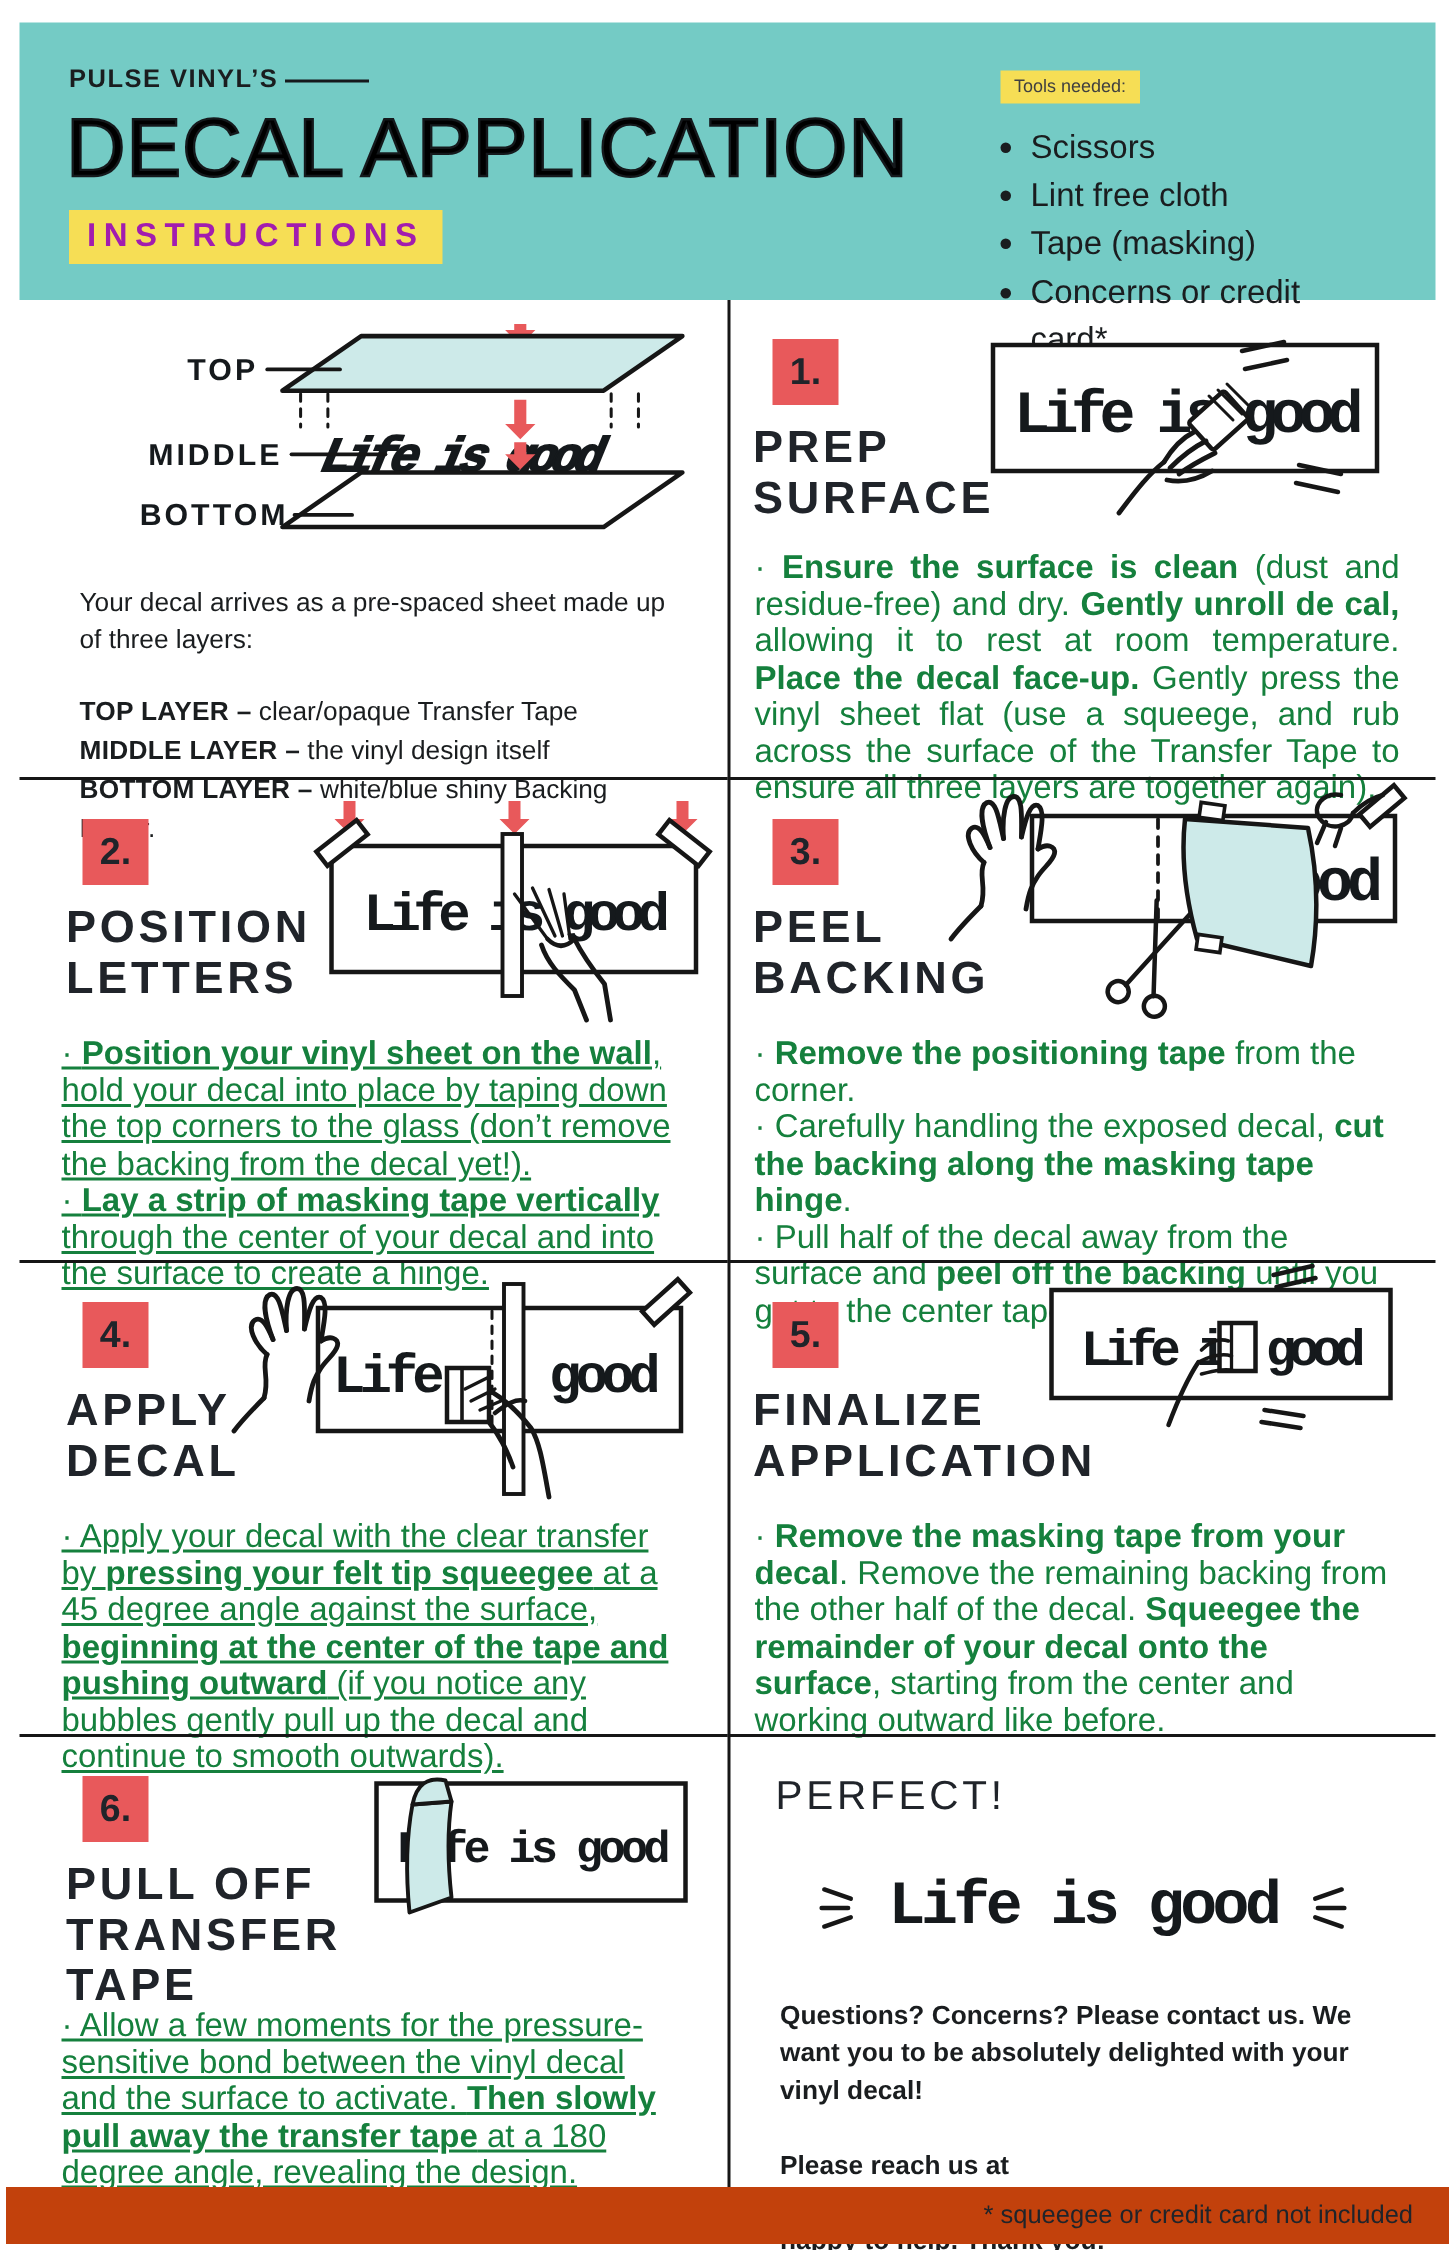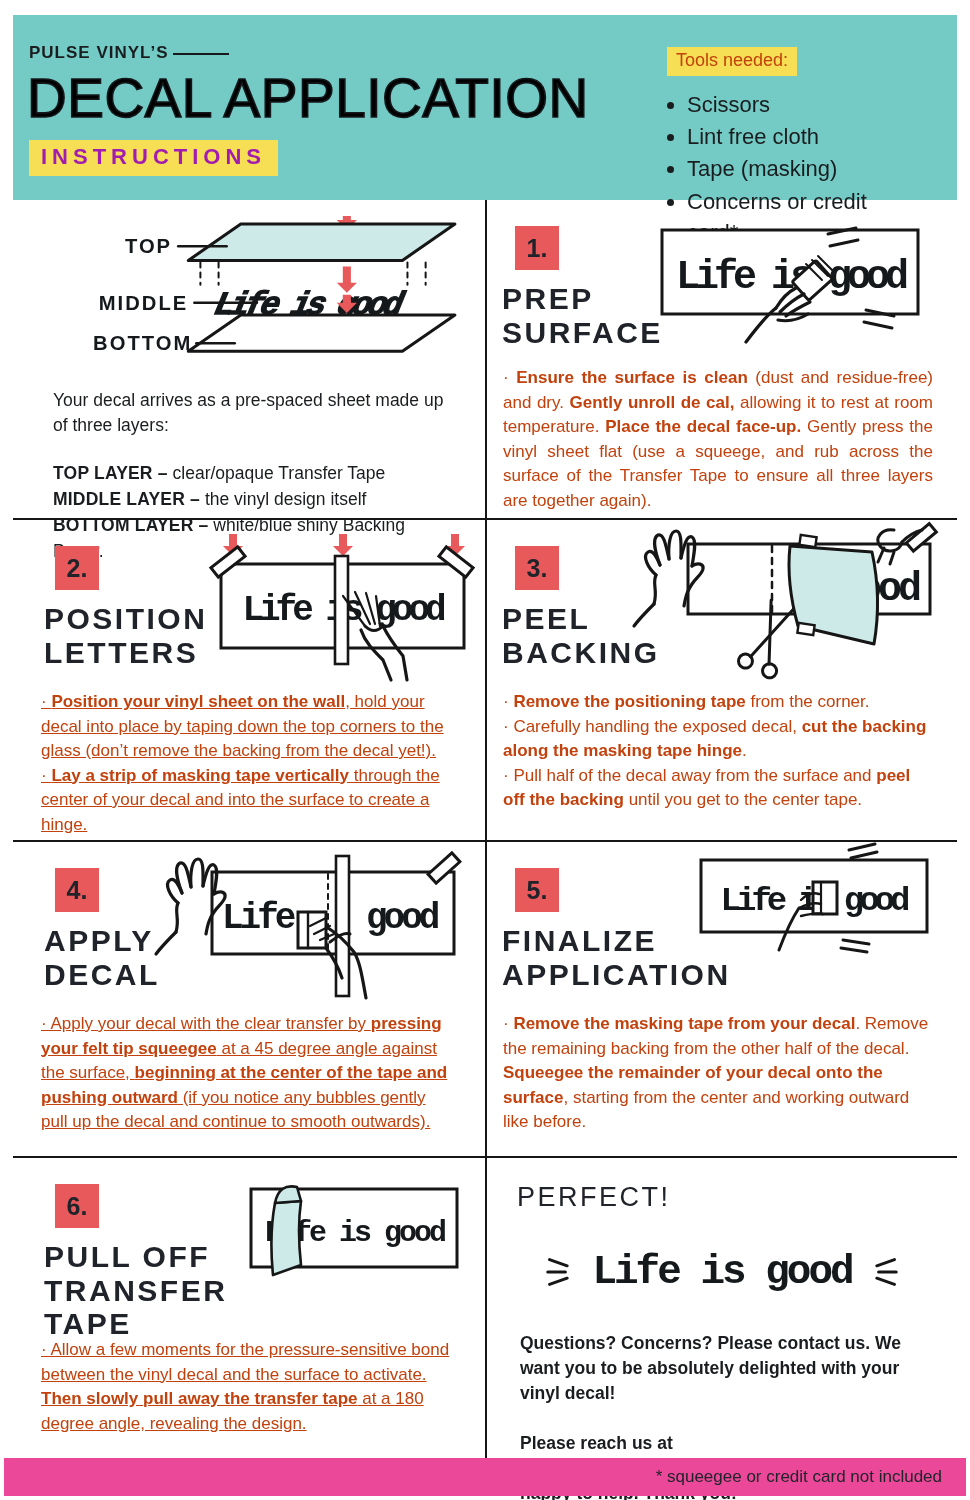--- a/index.html
+++ b/index.html
@@ -1,49 +1,49 @@
 <!DOCTYPE html>
 <html><head>
 <meta charset="utf-8">
 <style>
   html,body{margin:0;padding:0;background:#fff;}
   .page{width:970px;height:1500px;background:#fff;position:relative;
         font-family:"Liberation Sans","DejaVu Sans",sans-serif;color:#1a1d1f;overflow:hidden;}
 
   
   .header{margin:15px 13px 0;height:185px;background:#74cbc5;box-sizing:border-box;
-          display:flex;justify-content:space-between;padding:28px 38px 0 16px;}
+          display:flex;justify-content:space-between;padding:28px 38px 0 33px;}
   .brand{font-size:17px;font-weight:700;letter-spacing:1px;}
   .brand-line{display:inline-block;width:56px;border-bottom:2px solid #15191c;transform:translateY(-3px);margin-left:4px;}
   .main-title{margin:8px 0 0 -2px;font-size:55px;line-height:1;font-weight:400;letter-spacing:.5px;
               color:#000000;-webkit-text-stroke:1.6px #15191c;}
   .subtitle{display:inline-block;margin-top:14px;background:#f6de55;padding:4px 12px 6px;
             font-size:22px;font-weight:700;letter-spacing:5px;color:#a21caf;}
   .tools{width:252px;padding-top:4px;}
-  .tools-label{display:inline-block;background:#f6de55;padding:3px 9px 5px;font-size:18px;color:#c2410c;}
+  .tools-label{display:inline-block;background:#f6de55;padding:3px 9px 5px;font-size:12px;color:#404040;}
   .tools ul{margin:13px 0 0;padding-left:20px;}
   .tools li{font-size:22px;line-height:1.42;margin:1px 0;}
 
   
   .grid{margin:0 13px;display:grid;grid-template-columns:472px 472px;
         grid-template-rows:318px 322px 316px 302px;}
   .cell{position:relative;box-sizing:border-box;}
   .cell.right{border-left:2px solid #161616;}
   .cell.rowline{border-top:2px solid #161616;}
 
   .numsq{width:44px;height:44px;background:#e8595b;display:flex;align-items:center;justify-content:center;
          font-size:25px;font-weight:700;color:#20242a;margin-top:26px;}
   .cell.left .numsq{margin-left:42px;}
   .cell.right .numsq{margin-left:28px;}
   .step-title{margin:12px 0 0;font-size:30px;font-weight:700;letter-spacing:2.5px;line-height:1.12;
               white-space:pre-line;color:#20242a;}
   .cell.left .step-title{margin-left:31px;}
   .cell.right .step-title{margin-left:15px;}
 
-  .step-body{position:absolute;top:170px;font-size:17px;line-height:24.5px;color:#c2410c;}
+  .step-body{position:absolute;top:170px;font-size:22px;line-height:24.5px;color:#15803d;}
   .cell.left .step-body{left:28px;right:30px;text-decoration:underline;}
   .cell.right .step-body{left:16px;right:24px;}
   .step-body p{margin:0;}
   .s1 .step-body{top:166px;text-align:justify;}
   .s6 .step-body{top:180px;}
 
   .illus{position:absolute;overflow:visible;}
   .s1 .illus{top:24px;right:20px;width:277px;}
   .s2 .illus{top:10px;right:15px;width:255px;}
   .s3 .illus{top:8px;right:17px;width:300px;}
@@ -62,21 +62,21 @@
   .perfect{padding:24px 30px 0 30px;}
   .perfect-title{margin:0;font-size:27px;font-weight:400;letter-spacing:2.5px;color:#20242a;}
   .logo-row{margin-top:36px;display:flex;align-items:center;justify-content:center;gap:16px;}
   .logo-text{font-family:"Liberation Mono","DejaVu Sans Mono",monospace;font-weight:700;
              font-size:41px;letter-spacing:-3px;color:#15191c;}
   .perfect-paras{margin:36px 0 0 3px;font-size:17.5px;line-height:25px;font-weight:bold;}
   .perfect-paras p{margin:0;}
   .perfect-paras p + p{margin-top:25px;}
 
   
-  .footnote{position:absolute;left:4px;right:4px;bottom:4px;height:38px;background:#ec4899;
+  .footnote{position:absolute;left:4px;right:4px;bottom:4px;height:38px;background:#c2410c;
             display:flex;align-items:center;justify-content:flex-end;padding-right:24px;
             font-size:17px;color:#20242a;}
 
   
   .decal-font{font-family:"Liberation Mono","DejaVu Sans Mono",monospace;font-weight:700;fill:#15191c;}
   .lbl{font-size:20px;font-weight:700;letter-spacing:2px;fill:#15191c;}
   svg .ln{stroke:#161616;fill:none;stroke-linecap:round;stroke-linejoin:round;}
 </style>
 </head>
 <body>

